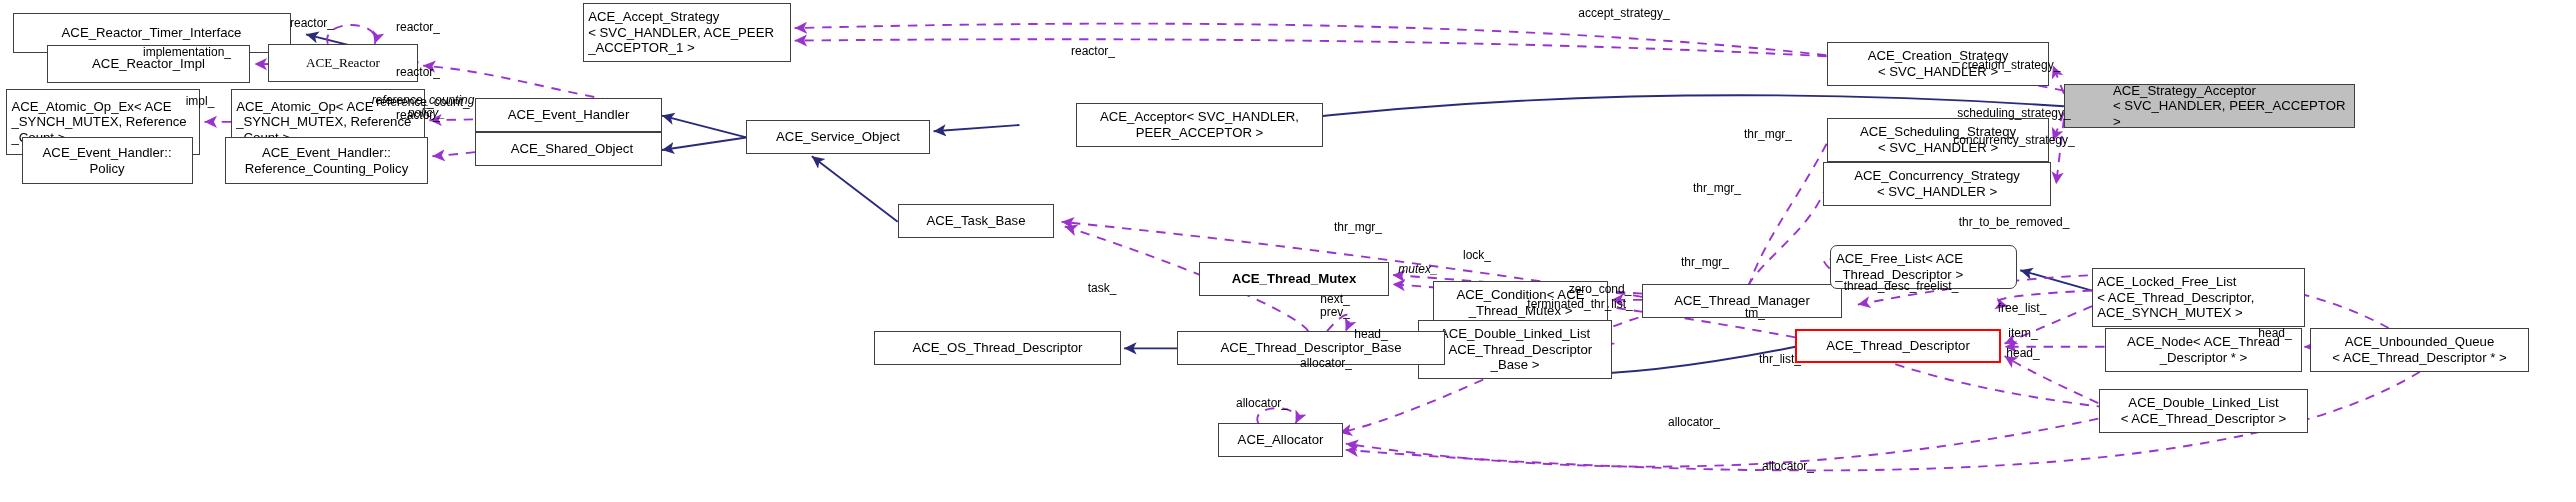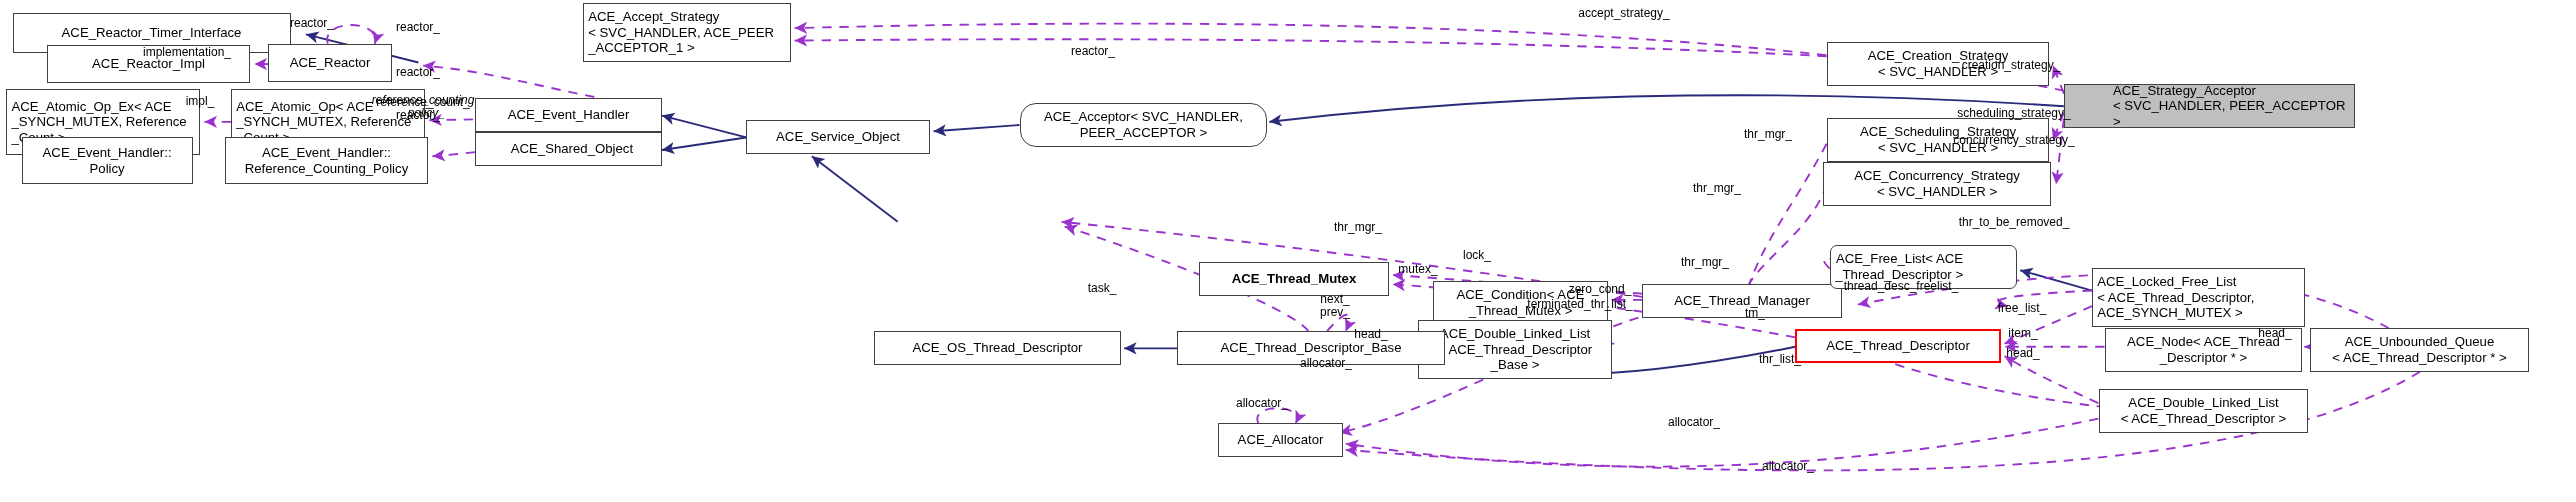--- a/index.html
+++ b/index.html
@@ -116,47 +116,48 @@
       <path d="M1344,258 Q1300,238 1284,228"></path>
       <path d="M1360,262 Q1250,250 1184,222"></path>
       <path d="M1550,238 Q1400,330 862,288"></path>
       <path d="M1344,268 Q1100,320 862,284"></path>
       <path d="M950,243 Q890,270 858,277"></path>
       <path d="M806,271 C800,258 836,258 830,271"></path>
     </g>
   </svg>
 <div class="node" style="left: 12.5px; top: 12.5px; width: 278px; height: 40px;">ACE_Reactor_Timer_Interface</div>
     <div class="node" style="left: 47px; top: 45px; width: 203px; height: 38px;">ACE_Reactor_Impl</div>
-    <div class="node" style="left: 268px; top: 44px; width: 124px; height: 38px;">ACE_Reactor</div>
+    <div class="node" style="left: 268px; top: 44px; width: 150px; height: 38px; font-family: Liberation Serif, serif;">ACE_Reactor</div>
     <div class="node" style="left: 6.3px; top: 89px; width: 194px; height: 66px; justify-content: flex-start; text-align: left;">ACE_Atomic_Op_Ex&lt; ACE
 _SYNCH_MUTEX, Reference
 _Count &gt;</div>
     <div class="node" style="left: 231px; top: 89px; width: 194px; height: 66px; justify-content: flex-start; text-align: left;">ACE_Atomic_Op&lt; ACE
 _SYNCH_MUTEX, Reference
 _Count &gt;</div>
     <div class="node" style="left: 21.6px; top: 137px; width: 171px; height: 47px;">ACE_Event_Handler::
 Policy</div>
     <div class="node" style="left: 225px; top: 137px; width: 203px; height: 47px;">ACE_Event_Handler::
 Reference_Counting_Policy</div>
     <div class="node" style="left: 475px; top: 98px; width: 187px; height: 34px;">ACE_Event_Handler</div>
     <div class="node" style="left: 475px; top: 132px; width: 187px; height: 34px; padding-left: 11px;">ACE_Shared_Object</div>
     <div class="node" style="left: 746px; top: 120px; width: 184px; height: 34px;">ACE_Service_Object</div>
     <div class="node" style="left: 583px; top: 2.8px; width: 208px; height: 59px; justify-content: flex-start; text-align: left;">ACE_Accept_Strategy
 &lt; SVC_HANDLER, ACE_PEER
 _ACCEPTOR_1 &gt;</div>
-    <div class="node" style="left: 1020px; top: 103px; width: 247px; height: 44px; border-radius: 16px;">ACE_Acceptor&lt; SVC_HANDLER,
+    <div class="node" style="left: 1076px; top: 103px; width: 247px; height: 44px;">ACE_Acceptor&lt; SVC_HANDLER,
 PEER_ACCEPTOR &gt;</div>
     <div class="node" style="left: 1827px; top: 42px; width: 222px; height: 44px;">ACE_Creation_Strategy
 &lt; SVC_HANDLER &gt;</div>
     <div class="node" style="left: 1827px; top: 118px; width: 222px; height: 44px;">ACE_Scheduling_Strategy
 &lt; SVC_HANDLER &gt;</div>
     <div class="node" style="left: 1823px; top: 162px; width: 228px; height: 44px;">ACE_Concurrency_Strategy
 &lt; SVC_HANDLER &gt;</div>
     <div class="node highlight" style="left: 2064px; top: 84px; width: 291px; height: 44px; justify-content: flex-start; text-align: left;">ACE_Strategy_Acceptor
 &lt; SVC_HANDLER, PEER_ACCEPTOR &gt;</div>
+    <div class="node" style="left: 898px; top: 204px; width: 156px; height: 34px;">ACE_Task_Base</div>
     <div class="node" style="left: 1199px; top: 262px; width: 190px; height: 34px; font-weight: bold;">ACE_Thread_Mutex</div>
     <div class="node" style="left: 1433px; top: 281px; width: 175px; height: 44px;">ACE_Condition&lt; ACE
 _Thread_Mutex &gt;</div>
     <div class="node" style="left: 1642px; top: 284px; width: 200px; height: 34px;">ACE_Thread_Manager</div>
     <div class="node" style="left: 1418px; top: 320px; width: 194px; height: 59px;">ACE_Double_Linked_List
 &lt; ACE_Thread_Descriptor
 _Base &gt;</div>
     <div class="node" style="left: 874px; top: 331px; width: 247px; height: 34px;">ACE_OS_Thread_Descriptor</div>
     <div class="node" style="left: 1177px; top: 331px; width: 268px; height: 34px;">ACE_Thread_Descriptor_Base</div>
     <div class="node" style="left: 1830px; top: 245px; width: 187px; height: 44px; justify-content: flex-start; text-align: right; border-radius: 7px;">ACE_Free_List&lt; ACE
@@ -186,21 +187,21 @@
     <div class="edge-label" style="left: 2011px; top: 66px;">creation_strategy_</div>
     <div class="edge-label" style="left: 2014px; top: 114px;">scheduling_strategy_</div>
     <div class="edge-label" style="left: 2014px; top: 141px;">concurrency_strategy_</div>
     <div class="edge-label" style="left: 1768px; top: 135px;">thr_mgr_</div>
     <div class="edge-label" style="left: 1717px; top: 189px;">thr_mgr_</div>
     <div class="edge-label" style="left: 2014px; top: 223px;">thr_to_be_removed_</div>
     <div class="edge-label" style="left: 1358px; top: 228px;">thr_mgr_</div>
     <div class="edge-label" style="left: 1705px; top: 263px;">thr_mgr_</div>
     <div class="edge-label" style="left: 1102px; top: 289px;">task_</div>
     <div class="edge-label" style="left: 1477px; top: 256px;">lock_</div>
-    <div class="edge-label" style="left: 1418px; top: 270px;">mutex_</div>
+    <div class="edge-label" style="left: 1418px; top: 270px; font-style: italic;">mutex_</div>
     <div class="edge-label" style="left: 1600px; top: 290px;">zero_cond_</div>
     <div class="edge-label" style="left: 1580px; top: 305px;">terminated_thr_list_</div>
     <div class="edge-label" style="left: 1901px; top: 287px;">thread_desc_freelist_</div>
     <div class="edge-label" style="left: 2022px; top: 309px;">free_list_</div>
     <div class="edge-label" style="left: 2023px; top: 334px;">item_</div>
     <div class="edge-label" style="left: 2023px; top: 354px;">head_</div>
     <div class="edge-label" style="left: 2275px; top: 334px;">head_</div>
     <div class="edge-label" style="left: 1755px; top: 314px;">tm_</div>
     <div class="edge-label" style="left: 1780px; top: 360px;">thr_list_</div>
     <div class="edge-label" style="left: 1335px; top: 306px;">next_

